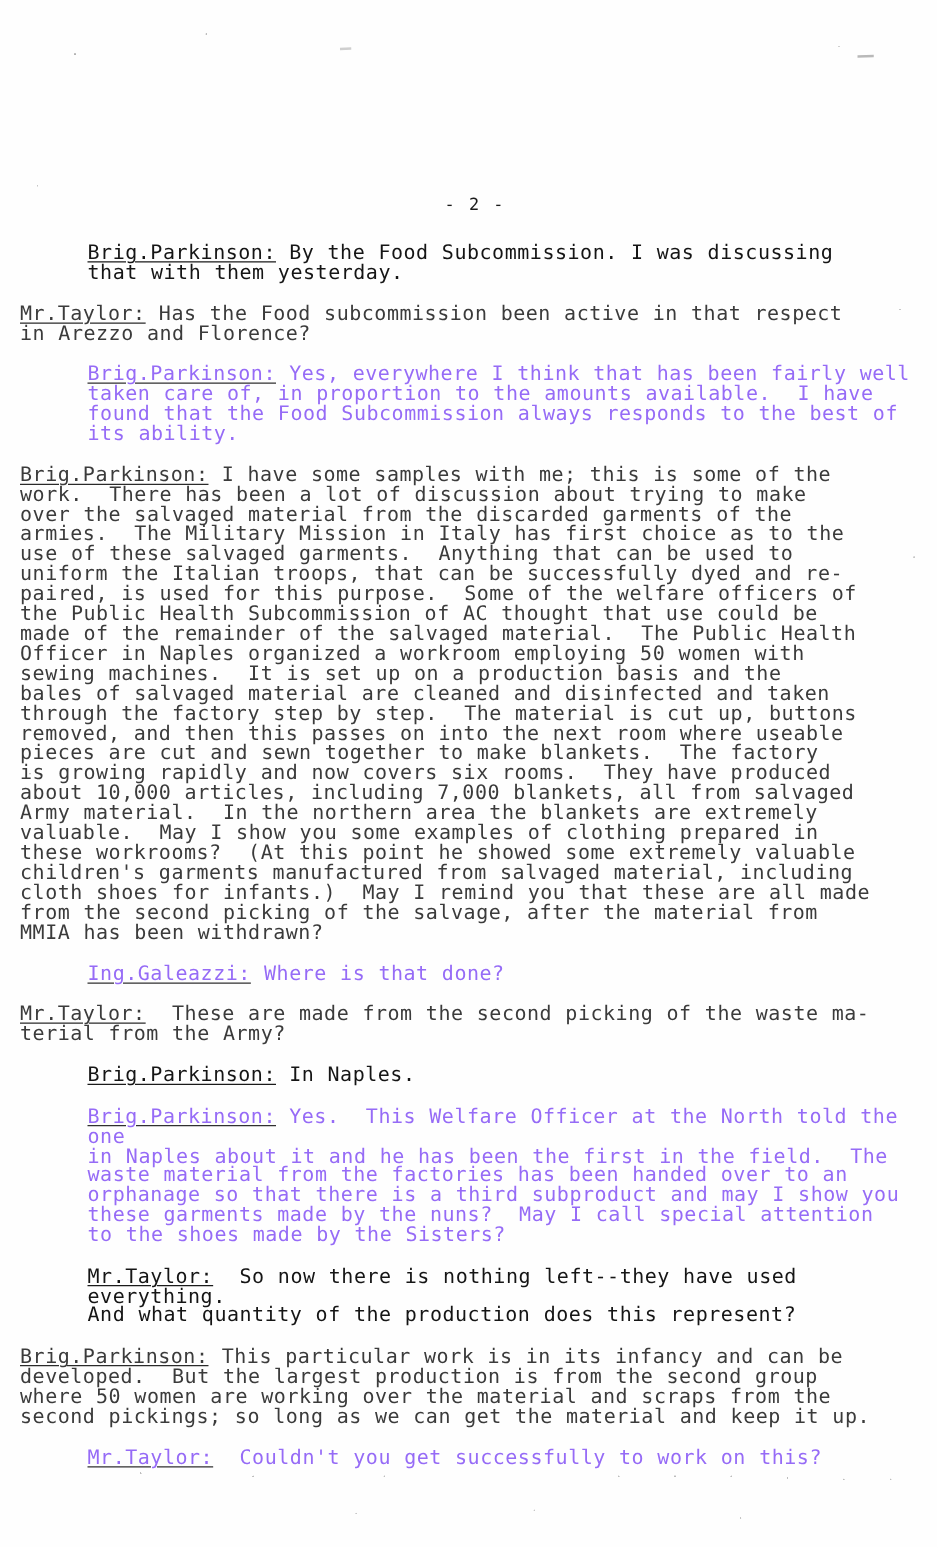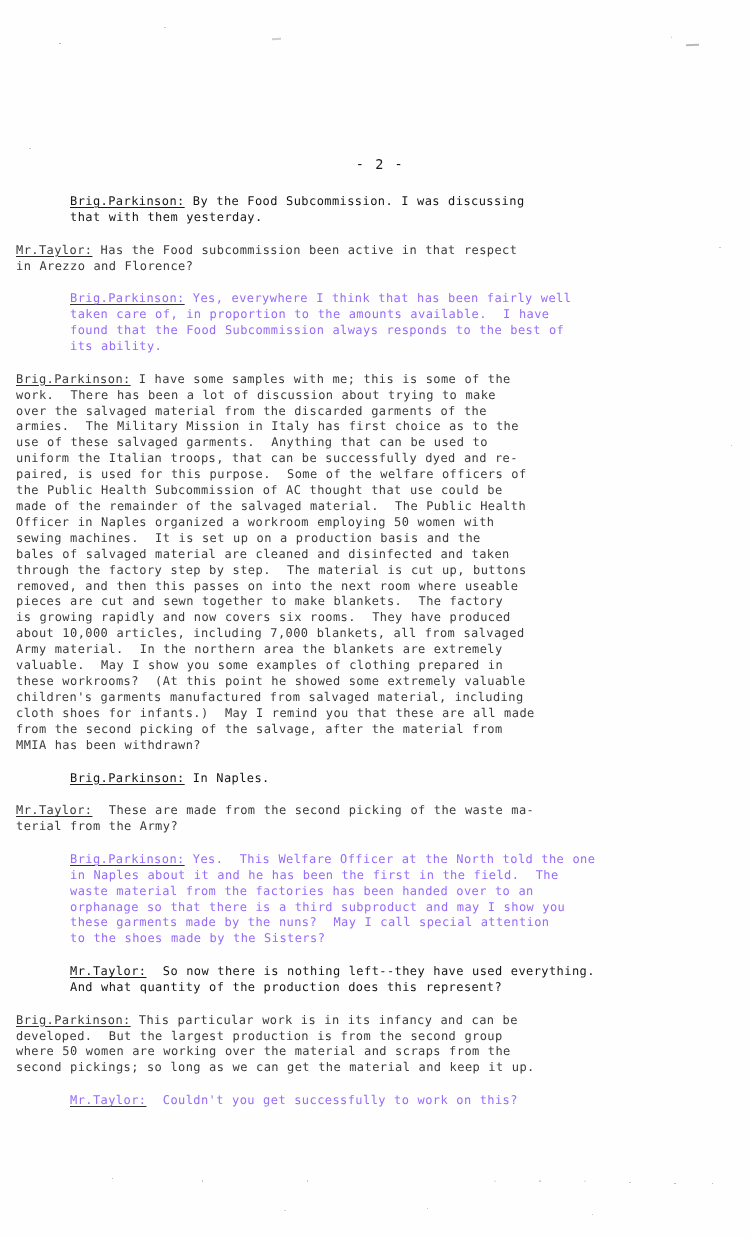--- a/index.html
+++ b/index.html
@@ -91,21 +91,21 @@
     letter-spacing: 1.6px;
     color: #1b1b1b;
     margin: 0 0 22px 0;
     padding-left: 10px;
     font-family: "DejaVu Sans Mono", "Liberation Mono", monospace;
   }
 
   .para {
     margin: 17px 0 16px 0;
     padding: 0 14px 0 70px;
-    font-size: 12px;
+    font-size: 16px;
     line-height: 15.85px;
     color: #151515;
     letter-spacing: 0.42px;
     white-space: pre-wrap;
     word-spacing: 0.5px;
     text-rendering: geometricPrecision;
   }
 
   .para:last-child { margin-bottom: 0; }
 
@@ -162,23 +162,24 @@
 pieces are cut and sewn together to make blankets.  The factory
 is growing rapidly and now covers six rooms.  They have produced
 about 10,000 articles, including 7,000 blankets, all from salvaged
 Army material.  In the northern area the blankets are extremely
 valuable.  May I show you some examples of clothing prepared in
 these workrooms?  (At this point he showed some extremely valuable
 children's garments manufactured from salvaged material, including
 cloth shoes for infants.)  May I remind you that these are all made
 from the second picking of the salvage, after the material from
 MMIA has been withdrawn?</span></div>
-        <div class="para "><span class="speaker">Brig.Parkinson:</span><span> In Naples.</span></div>
+        <div class="para ink-lighter"><span class="speaker">Ing.Galeazzi:</span><span> Where is that done?</span></div>
         <div class="para ink-light"><span class="speaker">Mr.Taylor:</span><span>  These are made from the second picking of the waste ma-
 terial from the Army?</span></div>
+        <div class="para "><span class="speaker">Brig.Parkinson:</span><span> In Naples.</span></div>
         <div class="para ink-lighter"><span class="speaker">Brig.Parkinson:</span><span> Yes.  This Welfare Officer at the North told the one
 in Naples about it and he has been the first in the field.  The
 waste material from the factories has been handed over to an
 orphanage so that there is a third subproduct and may I show you
 these garments made by the nuns?  May I call special attention
 to the shoes made by the Sisters?</span></div>
         <div class="para "><span class="speaker">Mr.Taylor:</span><span>  So now there is nothing left--they have used everything.
 And what quantity of the production does this represent?</span></div>
         <div class="para ink-light"><span class="speaker">Brig.Parkinson:</span><span> This particular work is in its infancy and can be
 developed.  But the largest production is from the second group

